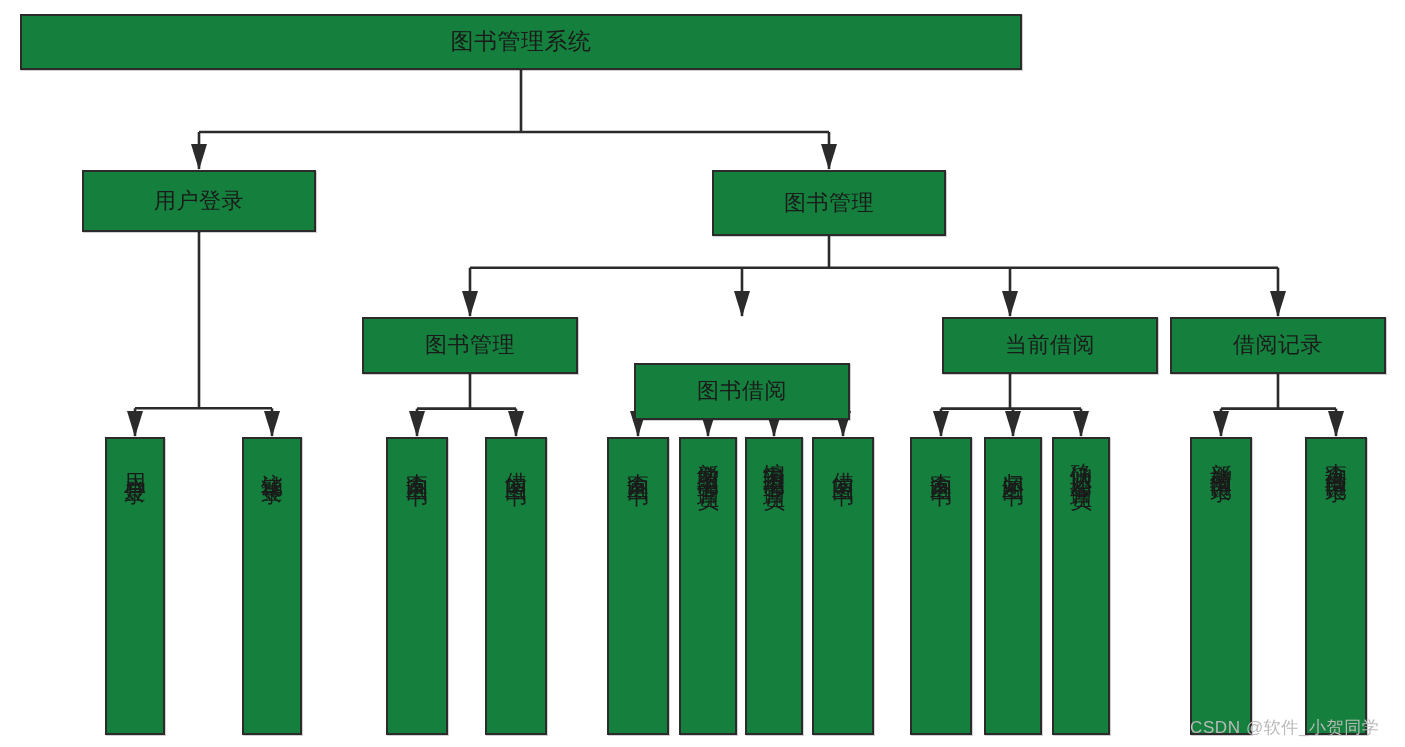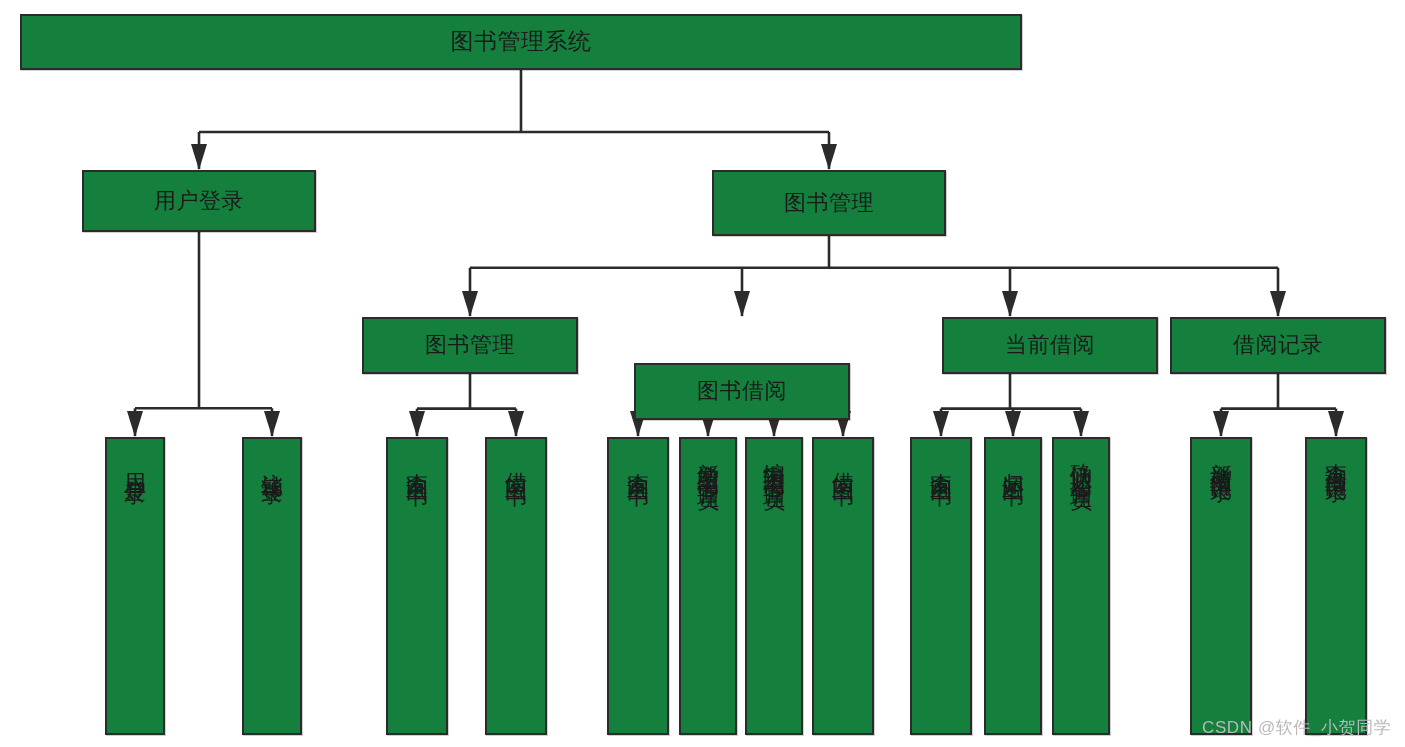--- a/index.html
+++ b/index.html
@@ -190,14 +190,14 @@
         <span class="node-label">确认归还（管理员）</span>
       </div>
       <div class="node vert tall-text" style="left: 1190px; top: 437px; width: 62px; height: 298px;">
         <span class="node-label">新增借阅记录</span>
       </div>
       <div class="node vert tall-text" style="left: 1305px; top: 437px; width: 62px; height: 298px;">
         <span class="node-label">查询借阅记录</span>
       </div>
     </div>
 
-  <div class="watermark" style="left:1190px; top:716px;padding-left:12px;">CSDN @软件_小贺同学</div>
+  <div class="watermark" style="left:1190px; top:716px;">CSDN @软件_小贺同学</div>
 </div>
 
 </body></html>

